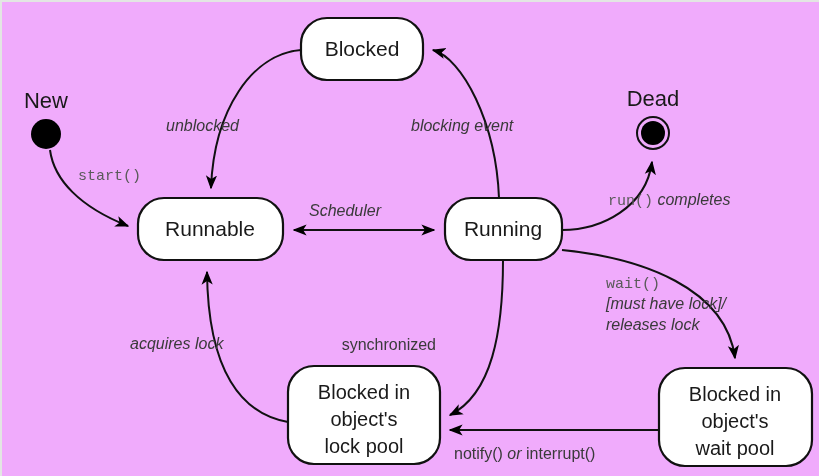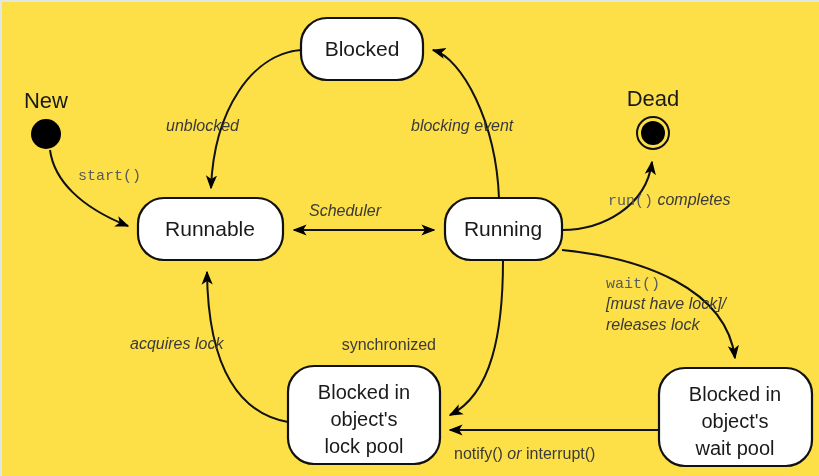--- a/index.html
+++ b/index.html
@@ -5,21 +5,21 @@
 <style>
   html, body {
     margin: 0;
     padding: 0;
     background: #ffffff;
   }
   #canvas {
     position: relative;
     width: 819px;
     height: 476px;
-    background: #fde047;
+    background: #f0abfc;
     border-top: 2px solid #e3e6e3;
     border-left: 2px solid #e3e6e3;
     box-sizing: border-box;
     overflow: hidden;
     font-family: "Liberation Sans", sans-serif;
   }
   #diagram {
     position: absolute;
     top: 0;
     left: 0;

